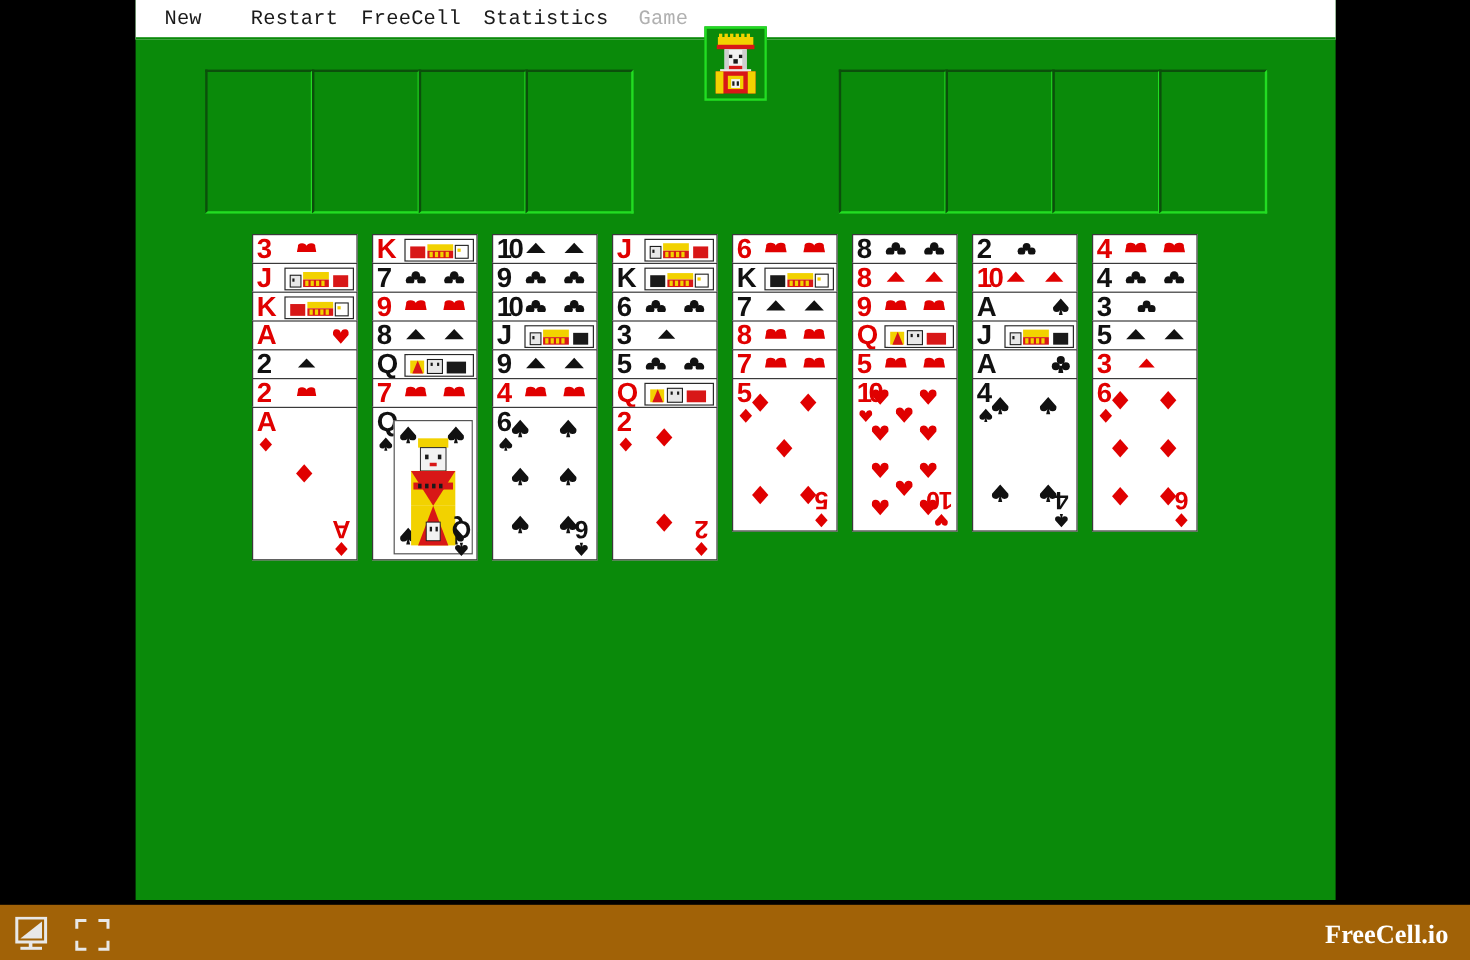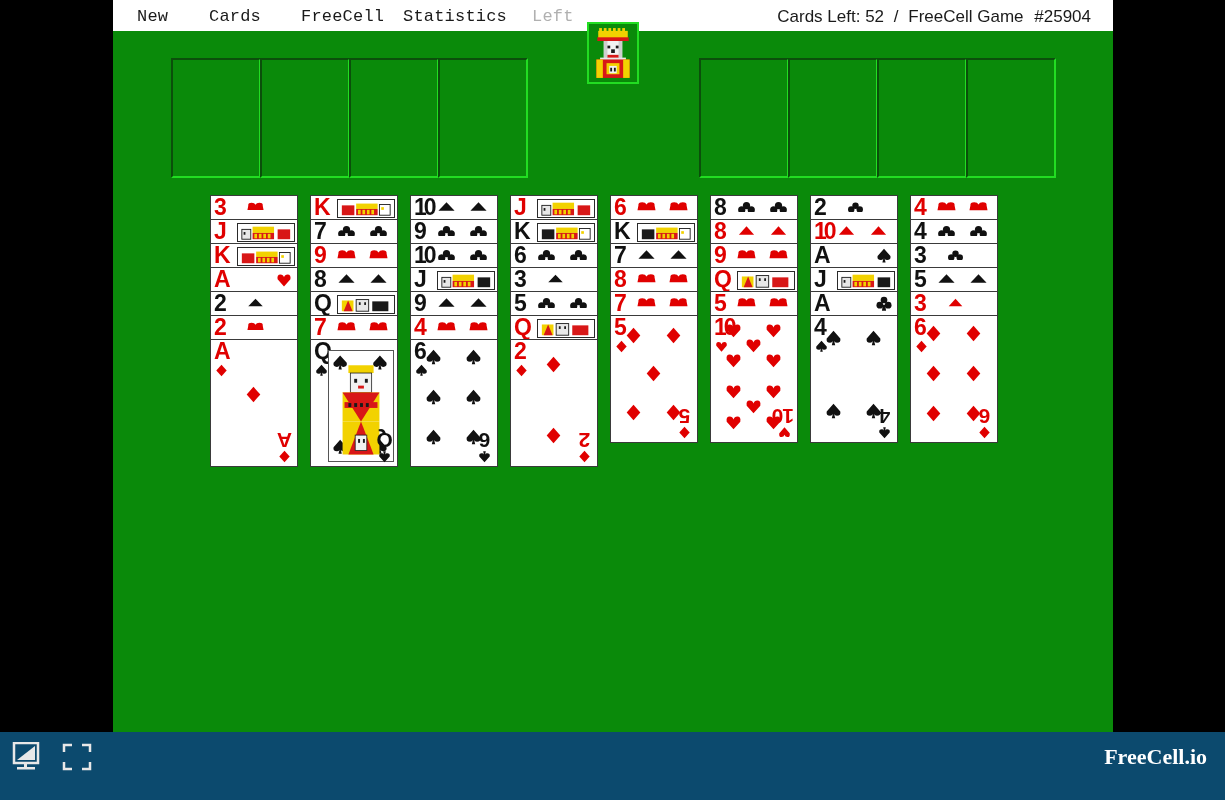--- a/index.html
+++ b/index.html
@@ -114,53 +114,46 @@
     border:1px solid #555; background:#fff; overflow:hidden;
   }
   .faceart svg { display:block; width:100%; height:100%; }
 
   
   .tr-pip { position:absolute; right:5px; top:4px; width:16px; height:16px; }
   .tr-pip svg { display:block; width:100%; height:100%; }
 
   
   #bottombar {
-    position:absolute; left:0; bottom:0; width:1225px; height:68px;
-    background:#0c4a6e;
+    position:absolute; left:0; bottom:0; width:1225px; height:46px;
+    background:#a16207;
   }
   #icon-screen { position:absolute; left:12px; top:10px; width:32px; height:30px; }
   #icon-expand { position:absolute; left:62px; top:11px; width:30px; height:28px; }
   #icon-screen svg, #icon-expand svg { display:block; width:100%; height:100%; }
   #brand {
     position:absolute; right:18px; top:12px;
     color:#ffffff; font-size:22px; font-weight:bold;
     font-family:"Liberation Serif", serif; letter-spacing:0px;
   }
 </style>
 </head>
 <body>
 
 <div id="root">
 
   <div id="board">
 
     <div id="menubar">
       <div class="menu-item" id="menu-new">New</div>
-      <div class="menu-item" id="menu-select">Cards</div>
+      <div class="menu-item" id="menu-select">Restart</div>
       <div class="menu-item" id="menu-restart">FreeCell</div>
       <div class="menu-item" id="menu-stats">Statistics</div>
-      <div class="menu-item disabled" id="menu-undo">Left</div>
-
-      <div id="status-text">
-        <span>Cards Left:</span>
-        <span>52</span>
-        <span class="sep">/</span>
-        <span>FreeCell Game</span>
-        <span class="gap">#25904</span>
-      </div>
+      <div class="menu-item disabled" id="menu-undo">Game</div>
+
     </div>
 
     <div class="cellrow" id="freecells">
       <div class="cell c0"></div>
       <div class="cell c1"></div>
       <div class="cell c2"></div>
       <div class="cell c3"></div>
     </div>
 
     <div id="king-logo">

